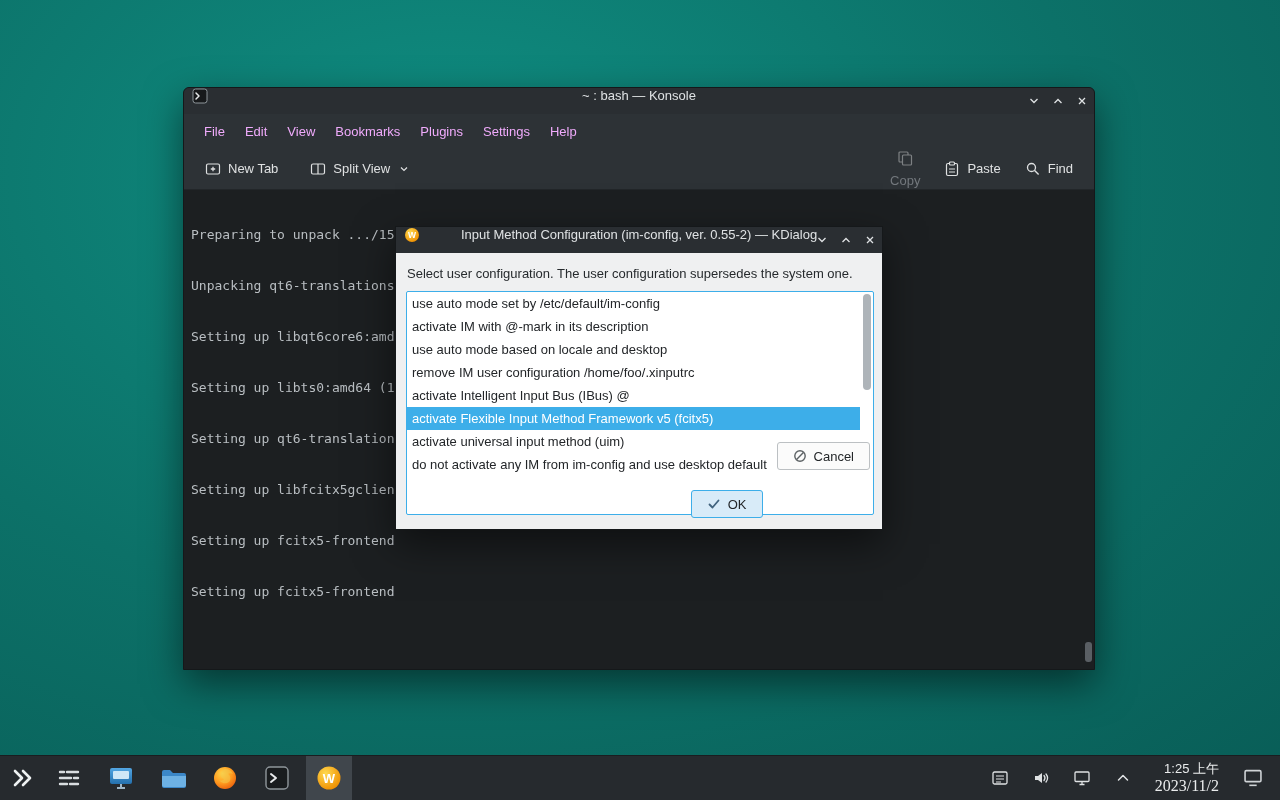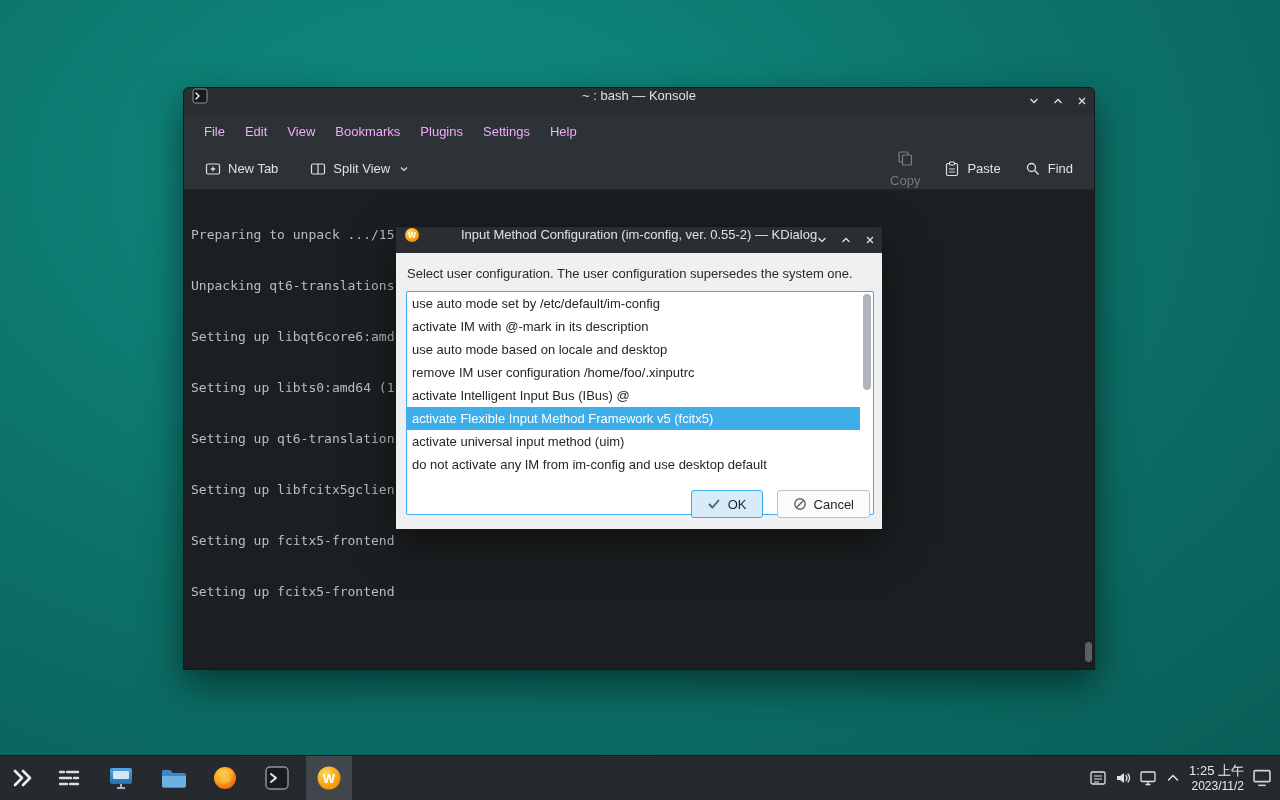--- a/index.html
+++ b/index.html
@@ -69,41 +69,41 @@
   .option.selected { background:#3daee9; color:#ffffff; }
   .list-scrollbar { position:absolute; right:2px; top:2px; width:8px; height:182px; }
   .list-thumb { position:absolute; top:0; width:8px; height:96px; background:#aeb4b9; border-radius:4px; }
   .dialog-buttons { position:absolute; right:12px; bottom:12px; display:flex; gap:14px; }
   .btn {
     height:28px; padding:0 15px; font-size:13px; color:#232629;
     display:flex; align-items:center; gap:7px; border-radius:3px;
     font-family:"Liberation Sans",sans-serif;
   }
   .btn svg { width:14px; height:14px; }
-  .btn-ok { background:#d8ebf8; border:1px solid #3daee9; }
+  .btn-ok { background:#d8ebf8; border:1px solid #3daee9;margin-top:48px; }
   .btn-cancel { background:#fbfbfb; border:1px solid #bcc0c3; }
   
   #taskbar {
     position:absolute; left:0; bottom:0; width:1280px; height:45px;
     background:#262a2e; border-top:1px solid #1a1d20;
     display:flex; align-items:center; color:#e9ebec;
   }
   .launcher-btn { width:44px; height:45px; display:flex; align-items:center; justify-content:center; }
   .task-btn {
     width:46px; height:45px; display:flex; align-items:center; justify-content:center;
   }
   .task-btn.active { background:#40464c; }
   .task-btn svg, .launcher-btn svg { width:28px; height:28px; }
   .task-row { display:flex; margin-left:2px; gap:6px; }
-  .tray { margin-left:auto; display:flex; align-items:center; gap:7px; padding-right:7px; }
+  .tray { margin-left:auto; display:flex; align-items:center; gap:23px; padding-right:16px; }
   .tray-icon { width:18px; height:18px; display:inline-flex; }
   .tray-icon svg { width:18px; height:18px; }
   .clock { text-align:right; line-height:1.2; }
   .clock-time { font-size:13px; }
-  .clock-date { font-size:12px; }
+  .clock-date { font-size:16px;font-family:Liberation Serif, serif; }
   .show-desktop { width:22px; height:45px; display:flex; align-items:center; justify-content:center; }
 </style>
 </head>
 <body>
 
 <svg width="0" height="0" style="position:absolute">
   <defs>
     <radialGradient id="wball" cx="35%" cy="30%" r="75%">
       <stop offset="0" stop-color="#ffd94f"></stop>
         <stop offset="1" stop-color="#ef8f00"></stop>

